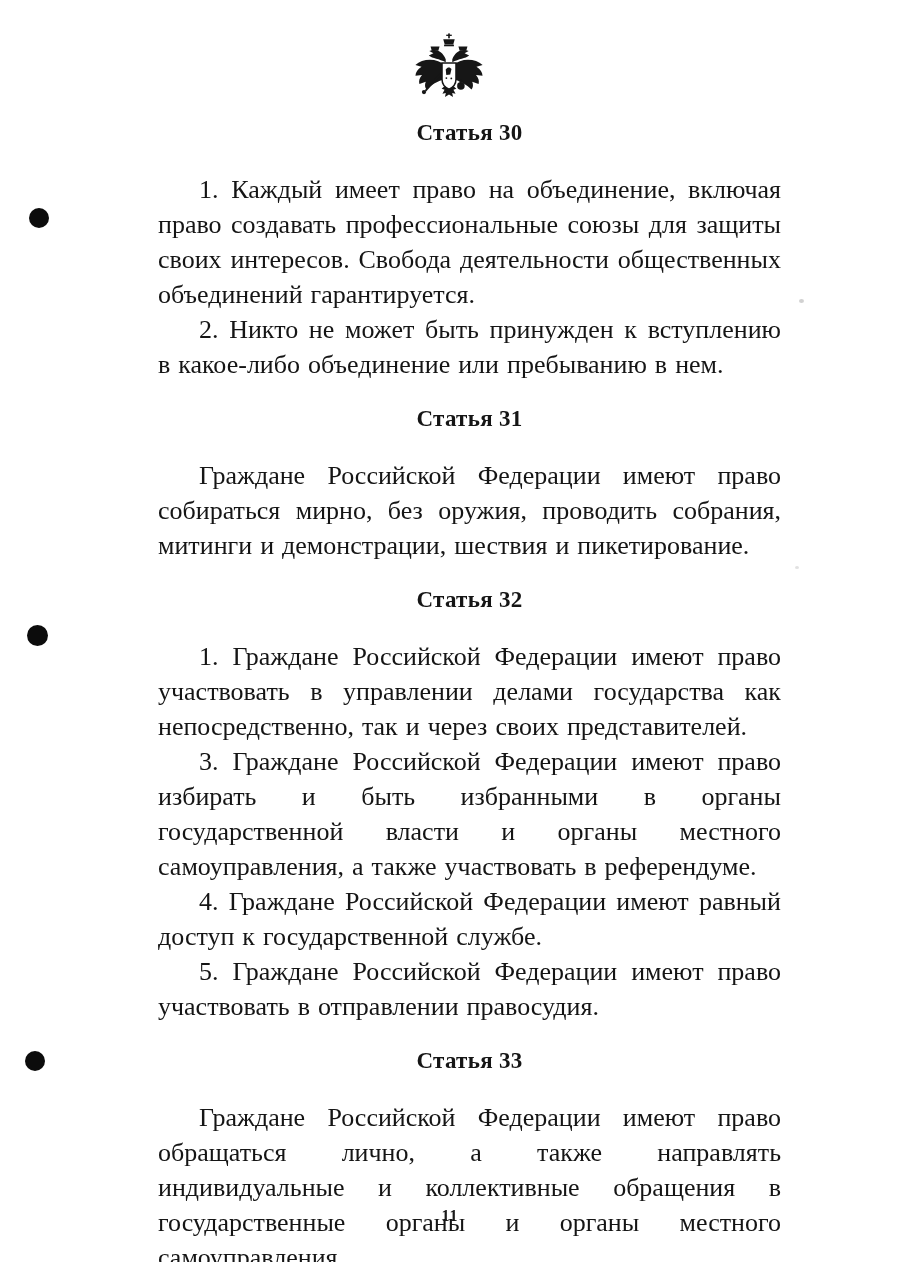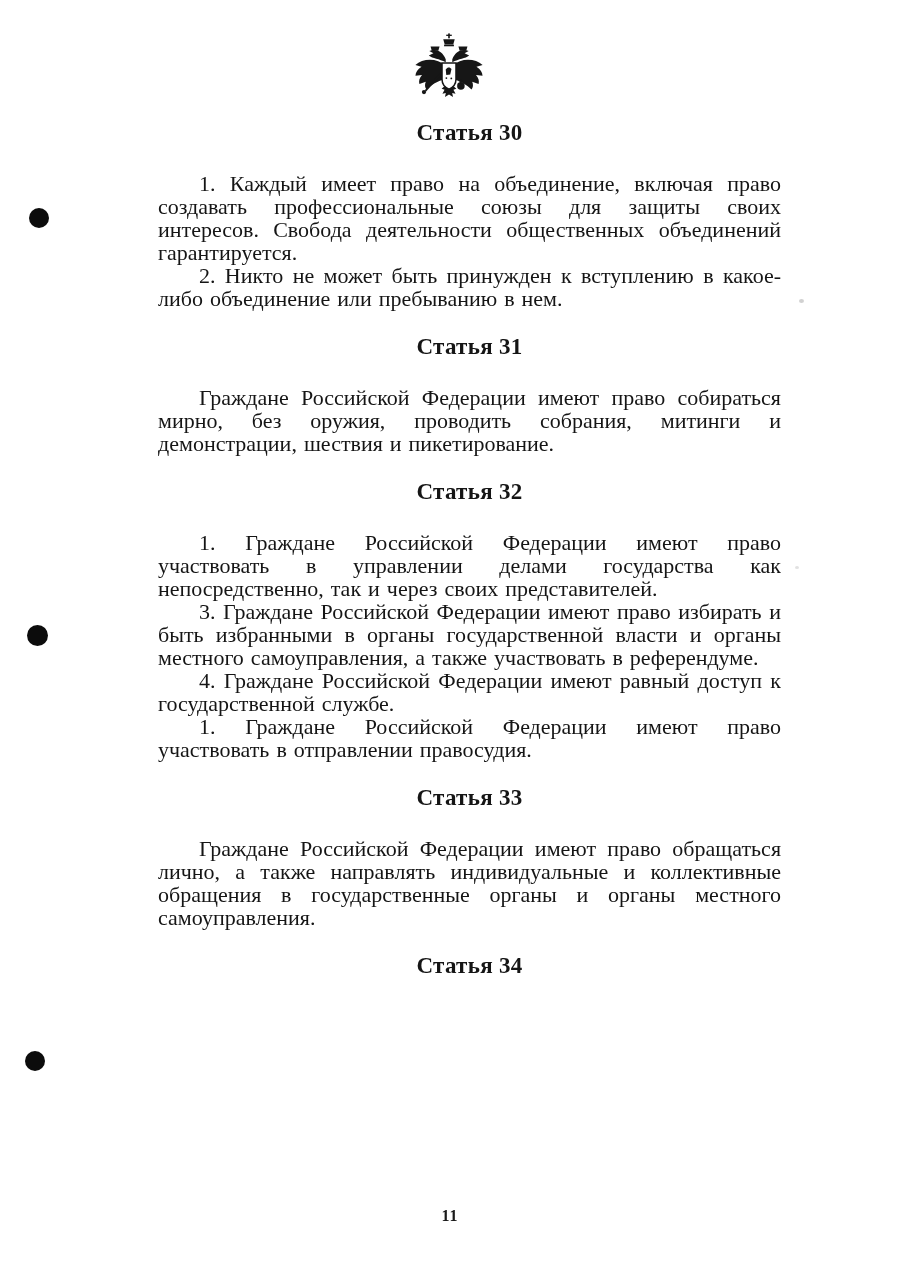--- a/index.html
+++ b/index.html
@@ -35,22 +35,22 @@
     font-weight: bold;
     text-align: center;
     margin: 24px 0 26px 0;
     letter-spacing: 0.3px;
   }
   .content h2.first {
     margin-top: 120px;
   }
   .content p {
     margin: 0;
-    font-size: 22px;
-    line-height: 23px;
+    font-size: 26px;
+    line-height: 35px;
     text-align: justify;
     text-indent: 41px;
     word-spacing: 1.5px;
   }
   .hole-punch {
     position: absolute;
     width: 20px;
     height: 20px;
     border-radius: 50%;
     background: #0c0c0c;
@@ -150,21 +150,21 @@
     <section>
       <h2>Статья 31</h2>
       <p>Граждане Российской Федерации имеют право собираться мирно, без оружия, проводить собрания, митинги и демонстрации, шествия и пикетирование.</p>
     </section>
 
     <section>
       <h2>Статья 32</h2>
       <p>1. Граждане Российской Федерации имеют право участвовать в управлении делами государства как непосредственно, так и через своих представителей.</p>
       <p>3. Граждане Российской Федерации имеют право избирать и быть избранными в органы государственной власти и органы местного самоуправления, а также участвовать в референдуме.</p>
       <p>4. Граждане Российской Федерации имеют равный доступ к государственной службе.</p>
-      <p>1. Граждане Российской Федерации имеют право участвовать в отправлении правосудия.</p>
+      <p>5. Граждане Российской Федерации имеют право участвовать в отправлении правосудия.</p>
     </section>
 
     <section>
       <h2>Статья 33</h2>
       <p>Граждане Российской Федерации имеют право обращаться лично, а также направлять индивидуальные и коллективные обращения в государственные органы и органы местного самоуправления.</p>
     </section>
 
     <section>
       <h2>Статья 34</h2>
     </section>

